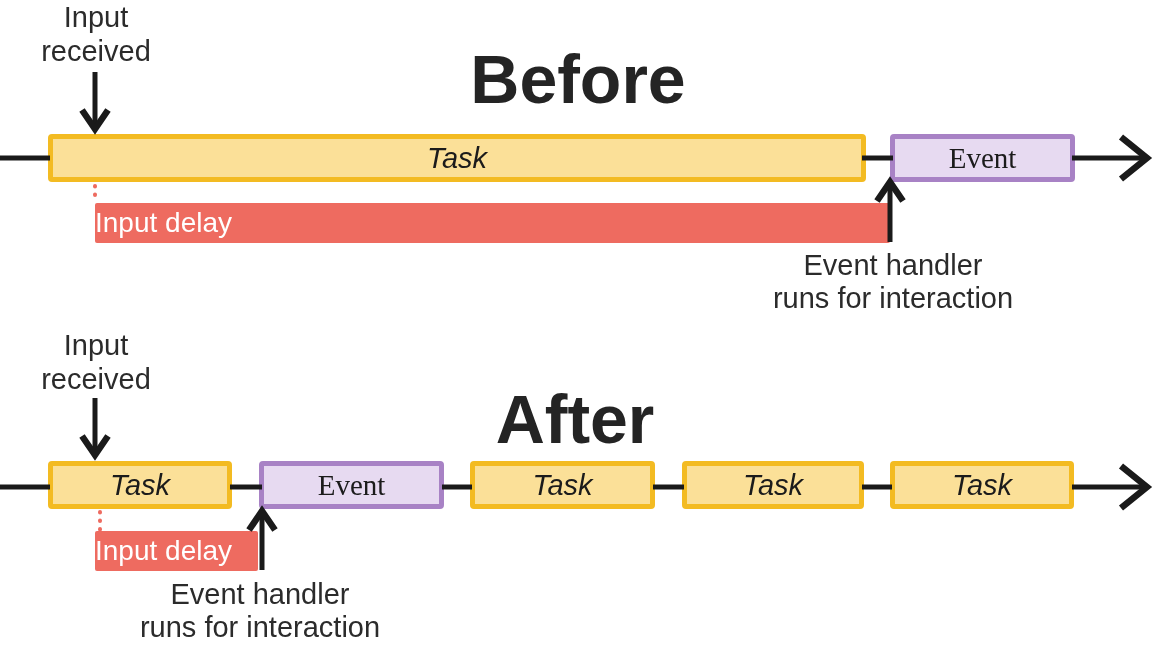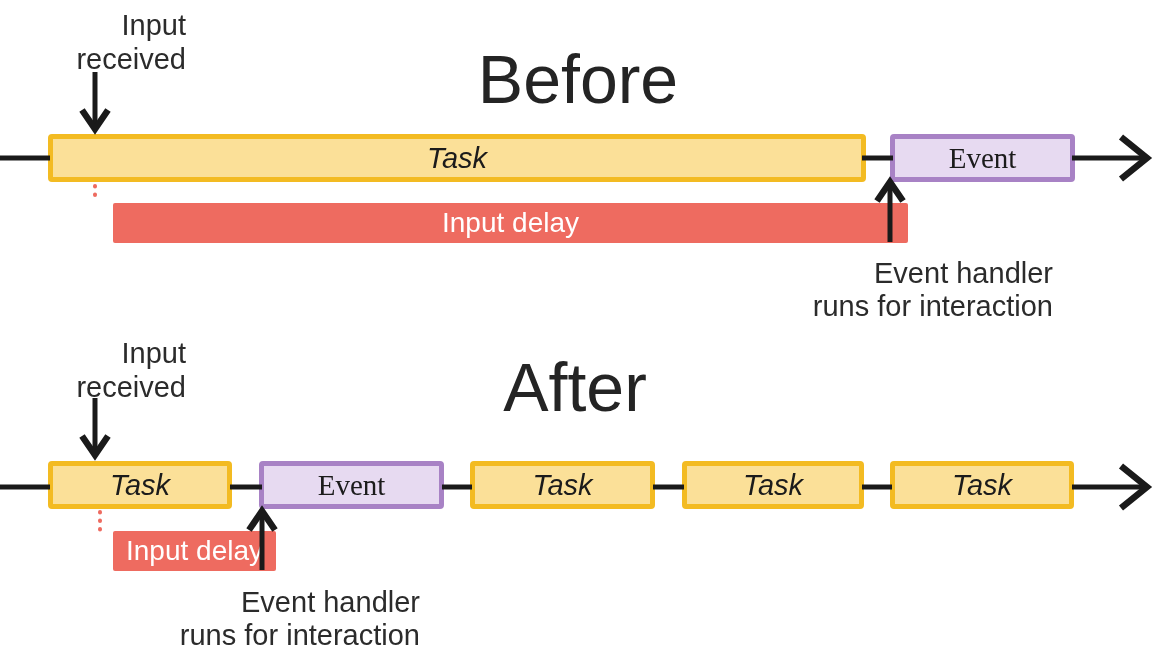--- a/index.html
+++ b/index.html
@@ -8,32 +8,31 @@
     width:1155px;height:647px;
     background:#ffffff;
     font-family:"Liberation Sans", sans-serif;
     overflow:hidden;
   }
   .title{
     position:absolute;
     width:300px;
     text-align:center;
     font-size:68px;
-    font-weight:400;
+    font-weight:700;
     color:var(--title-text,#242424);
     letter-spacing:0px;
   }
   .note{
     position:absolute;
-    text-align:right;
+    text-align:center;
     white-space:pre-line;
     font-size:29px;
     line-height:34px;
     color:var(--note-text,#2b2b2b);
-    margin-top:8px;
   }
   .bar{
     position:absolute;
     box-sizing:border-box;
     display:flex;align-items:center;justify-content:center;
     font-size:29px;
     color:var(--bar-text,#1b1b1b);
     border-radius:4px;
   }
   .bar.task{
@@ -42,26 +41,25 @@
     font-style:italic;
   }
   .bar.event{
     background:var(--event-fill,#E7DAF1);
     border:5px solid var(--event-border,#A882C5);
     font-family:Liberation Serif, serif;
   }
   .delay{
     position:absolute;
     box-sizing:border-box;
-    display:flex;align-items:center;justify-content:center;
+    display:flex;align-items:center;
     background:var(--delay-fill,#EE6B60);
     color:var(--delay-text,#ffffff);
     font-size:28px;
     border-radius:2px;
-    margin-left:18px;
   }
   svg.overlay{
     position:absolute;left:0;top:0;
     pointer-events:none;
   }
 </style>
 </head>
 <body>
 
 <div class="canvas">
@@ -79,21 +77,21 @@
     <span>Event</span>
   </div>
 
   <div class="delay" style="left:95px;top:203px;width:795px;height:40px">
     <span>Input delay</span>
   </div>
 
   <div class="note" style="left:733px;top:249px;width:320px;line-height:33px">Event handler
 runs for interaction</div>
 
-  <div class="title" style="left:425px;top:348px">After</div>
+  <div class="title" style="left:425px;top:380px">After</div>
 
   <div class="note" style="left:6px;top:328px;width:180px">Input
 received</div>
 
   <div class="bar task" style="left:48px;top:461px;width:184px;height:48px">
     <span>Task</span>
   </div>
 
   <div class="bar event" style="left:259px;top:461px;width:185px;height:48px">
     <span>Event</span>

